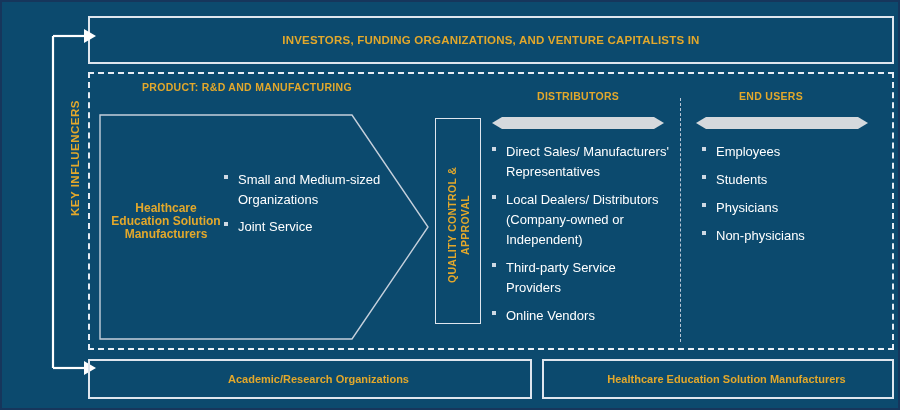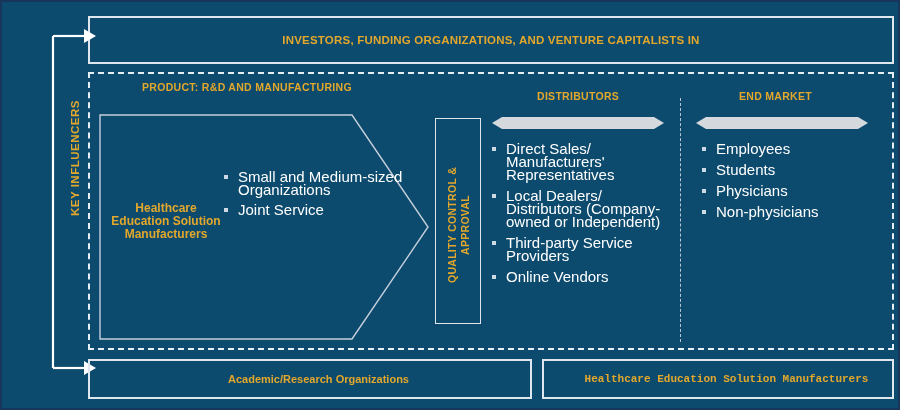--- a/index.html
+++ b/index.html
@@ -121,22 +121,22 @@
   
   ul.bul {
     list-style: none;
     margin: 0;
     padding: 0;
   }
   ul.bul li {
     position: relative;
     padding-left: 14px;
     margin-bottom: 7px;
-    font-size: 15px;
-    line-height: 13px;
+    font-size: 13px;
+    line-height: 20px;
     color: #ffffff;
   }
   ul.bul li::before {
     content: "";
     position: absolute;
     left: 0;
     top: 4.5px;
     width: 4px;
     height: 4px;
     background: #cfd9e4;
@@ -215,21 +215,21 @@
     height: 40px;
     border: 2px solid #dfe6ee;
     box-sizing: border-box;
     display: flex;
     align-items: center;
     justify-content: center;
     text-align: right;
     padding-left: 17px;
   }
   #bottom-left { left: 86px; width: 444px; }
-  #bottom-right { left: 540px; width: 352px; font-family: Liberation Mono, monospace; }
+  #bottom-right { left: 540px; width: 352px; }
   .bottom-box .t {
     font-size: 11px;
   }
 </style>
 </head>
 <body>
 
 <div id="canvas">
 
   <div id="top-banner">
@@ -248,21 +248,21 @@
     <polygon points="44,13 56,20 44,27" fill="#ffffff"></polygon>
 
     <line x1="13" y1="352" x2="44" y2="352" stroke="#ffffff" stroke-width="2.2"></line>
     <polygon points="44,345 56,352 44,359" fill="#ffffff"></polygon>
   </svg>
 
   <div id="middle"></div>
 
   <div id="head-product" class="col-head gold">PRODUCT: R&amp;D AND MANUFACTURING</div>
   <div id="head-distributors" class="col-head gold">DISTRIBUTORS</div>
-  <div id="head-endusers" class="col-head gold">END MARKET</div>
+  <div id="head-endusers" class="col-head gold">END USERS</div>
 
   <svg id="product-shape" viewBox="0 0 330 226">
     <polygon points="1,1 253,1 329,113 253,225 1,225" fill="none" stroke="#c5d0dc" stroke-width="1.4"></polygon>
   </svg>
 
   <div id="product-label" class="gold">
     <div>Healthcare</div>
     <div>Education Solution</div>
     <div>Manufacturers</div>
   </div>

